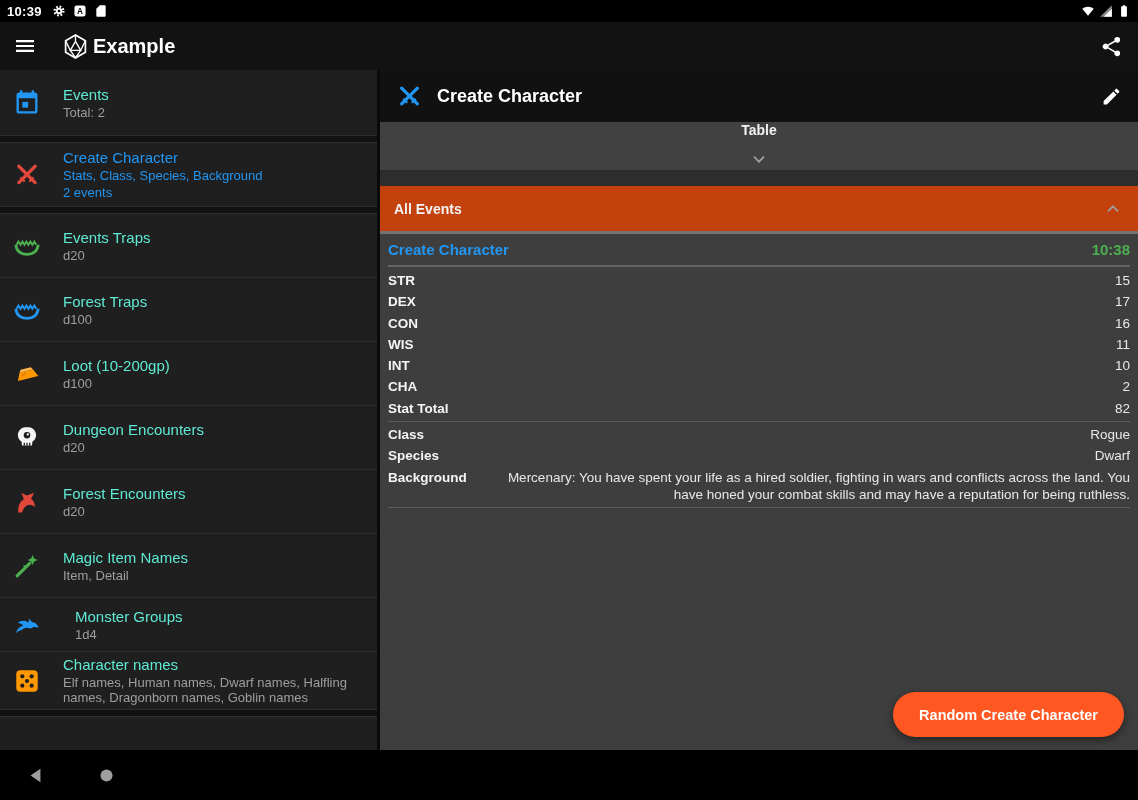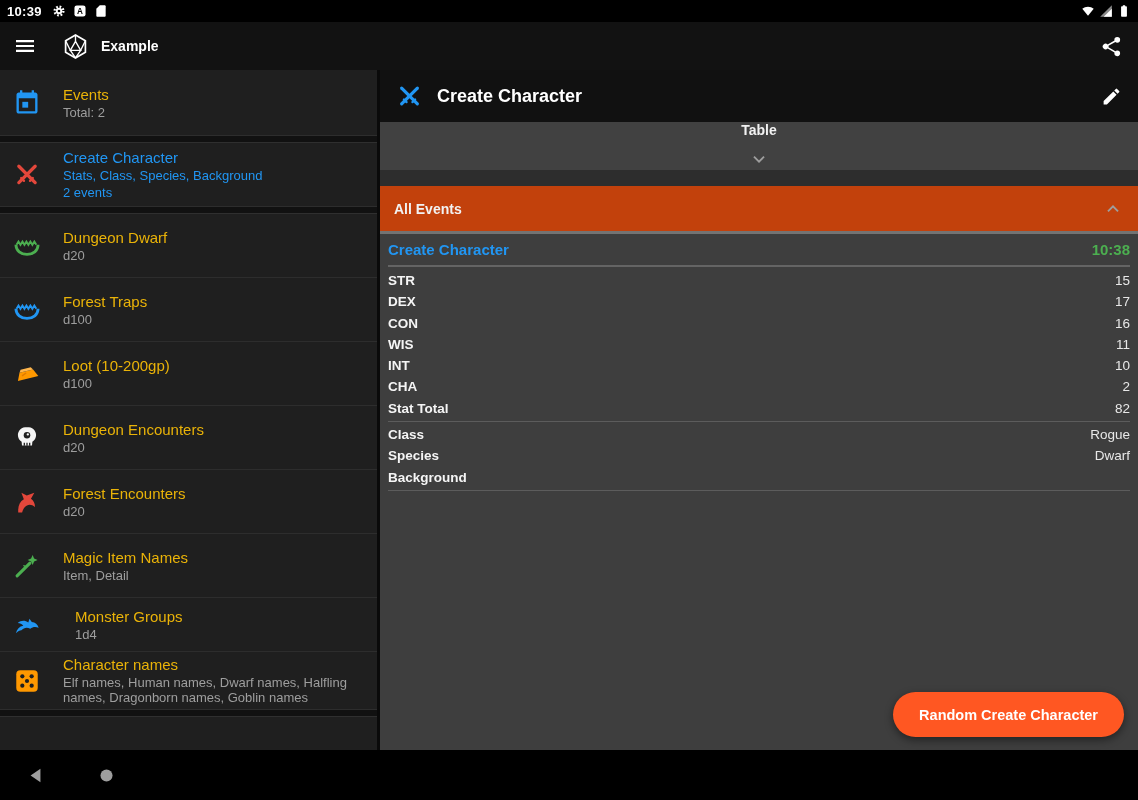--- a/index.html
+++ b/index.html
@@ -12,35 +12,35 @@
   .sb-time { color:#fff; font-size:13px; font-weight:bold; margin-right:10px; letter-spacing:.3px; }
   .sb-ico { width:14px; height:14px; margin-right:7px; }
   .sb-spacer { flex:1; }
   .sb-right .sb-ico { margin-right:0; margin-left:4px; }
   .sb-right { display:flex; align-items:center; }
 
   
   .app-bar { height:48px; background:#121212; display:flex; align-items:center; }
   .ab-burger { width:24px; height:24px; margin-left:13px; cursor:pointer; }
   .ab-appicon { width:27px; height:27px; margin-left:25px; }
-  .ab-title { color:#fff; font-size:14px; font-weight:bold; margin-left:12px; }
+  .ab-title { color:#fff; font-size:20px; font-weight:bold; margin-left:4px; }
   .ab-spacer { flex:1; }
   .ab-share { width:23px; height:23px; margin-right:15px; cursor:pointer; }
 
   
   .content { display:flex; height:680px; }
 
   
   .sidebar { width:380px; background:#161616; border-right:3px solid #0a0a0a; overflow:hidden; }
   .side-item { display:flex; align-items:center; background:#1f1f1f; padding-left:13px;
                border-bottom:1px solid #2d2d2d; cursor:pointer; }
   .h64 { height:64px; } .h66 { height:66px; } .h54 { height:54px;gap:12px; } .h58 { height:58px; }
   .side-icon { width:28px; height:28px; flex:0 0 28px; }
   .side-texts { margin-left:22px; padding-right:8px; }
-  .side-title { color:#eab308; font-size:15px; }
+  .side-title { color:#5eead4; font-size:15px; }
   .side-sub { color:#9e9e9e; font-size:13px; margin-top:2px; line-height:15px; }
   .selected .side-title, .selected .side-sub { color:#2196F3; }
   .group-gap { height:7px; background:#111; border-bottom:1px solid #2f2f2f; }
   .add-table { display:flex; align-items:center; background:#1f1f1f; padding-left:13px;
                height:33px; padding-top:2px; cursor:pointer; border-bottom:none; }
 
   
   .main { flex:1; display:flex; flex-direction:column; background:#3e3e3e; }
   .panel-header { height:52px; background:#111; display:flex; align-items:center; }
   .ph-icon { width:27px; height:27px; margin-left:16px; }
@@ -158,21 +158,21 @@
       </div>
     </div>
     <div class="group-gap"></div>
 
     <div class="side-item h64">
       <svg class="side-icon" viewBox="0 0 24 24">
         <path d="M2.5 11c0 5 4.3 8.2 9.5 8.2s9.5-3.2 9.5-8.2" fill="none" stroke="#4CAF50" stroke-width="2.4"></path>
         <path d="M3 11l1.7-2.8L6.4 11l1.7-2.8L9.8 11l1.7-2.8 1.7 2.8 1.7-2.8 1.7 2.8 1.7-2.8L20 11" fill="none" stroke="#4CAF50" stroke-width="1.6"></path>
       </svg>
       <div class="side-texts">
-        <div class="side-title">Dungeon Dwarf</div>
+        <div class="side-title">Events Traps</div>
         <div class="side-sub">d20</div>
       </div>
     </div>
 
     <div class="side-item h64">
       <svg class="side-icon" viewBox="0 0 24 24">
         <path d="M2.5 11c0 5 4.3 8.2 9.5 8.2s9.5-3.2 9.5-8.2" fill="none" stroke="#2196F3" stroke-width="2.4"></path>
         <path d="M3 11l1.7-2.8L6.4 11l1.7-2.8L9.8 11l1.7-2.8 1.7 2.8 1.7-2.8 1.7 2.8 1.7-2.8L20 11" fill="none" stroke="#2196F3" stroke-width="1.6"></path>
       </svg>
       <div class="side-texts">
@@ -340,20 +340,21 @@
         <div class="erow">
           <span class="erow-label">Class</span>
           <span class="erow-value">Rogue</span>
         </div>
         <div class="erow">
           <span class="erow-label">Species</span>
           <span class="erow-value">Dwarf</span>
         </div>
         <div class="erow">
           <span class="erow-label">Background</span>
+          <span class="erow-value">Mercenary: You have spent your life as a hired soldier, fighting in wars and conflicts across the land. You have honed your combat skills and may have a reputation for being ruthless.</span>
         </div>
         <div class="table-divider"></div>
       </div>
 
       <button class="fab">Random Create Character</button>
     </div>
   </div>
 </div>
 
 <div class="nav-bar">

